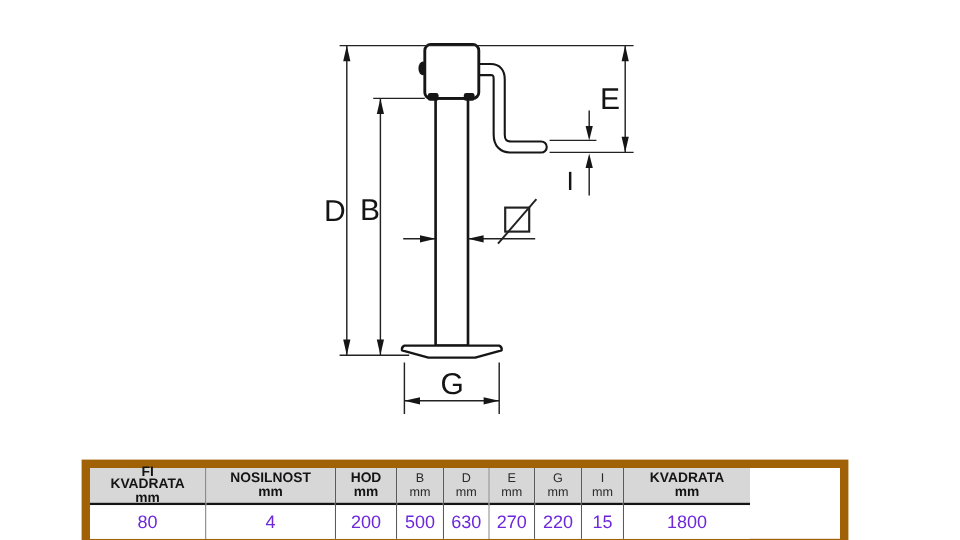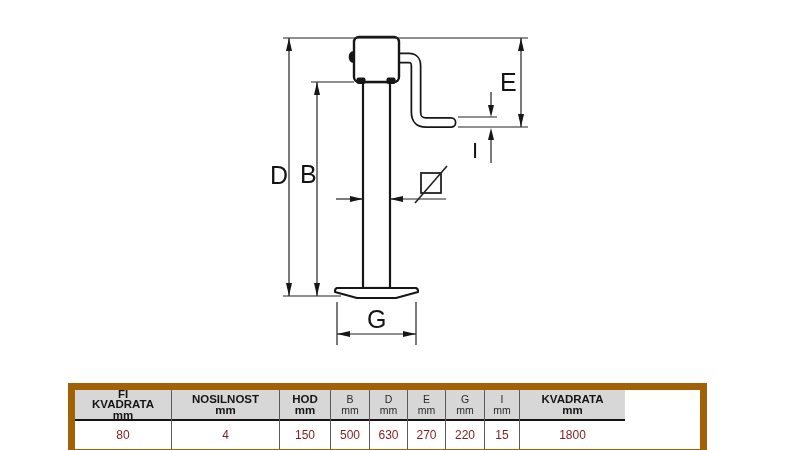--- a/index.html
+++ b/index.html
@@ -22,21 +22,21 @@
     height:29px;background:#d7d7d7;
     display:flex;align-items:center;justify-content:center;
     font-weight:bold;font-size:11.5px;line-height:10.5px;
     color:#141414;text-align:center;white-space:pre-line;
     border-bottom:2px solid #141414;box-sizing:content-box;
     letter-spacing:0px;
   }
   .th.small{font-weight:normal;font-size:10.5px;line-height:11px;color:#2a2a2a;}
   .td{
     height:28px;display:flex;align-items:center;justify-content:center;
-    font-size:12px;color:#7f1d1d;background:#fff;
+    font-size:15px;color:#6d28d9;background:#fff;
   }
 </style>
 </head>
 <body>
 
 <div class="stage">
 
   <svg width="800" height="383" viewBox="0 0 800 383">
 
     <rect x="363" y="82" width="27" height="206" fill="#ffffff" stroke="#161616" stroke-width="2.2"></rect>
@@ -118,21 +118,21 @@
       <div class="td">80</div>
     </div>
     <div class="col" style="width:108px">
       <div class="th"><span>NOSILNOST
 mm</span></div>
       <div class="td">4</div>
     </div>
     <div class="col" style="width:51px">
       <div class="th"><span>HOD
 mm</span></div>
-      <div class="td">150</div>
+      <div class="td">200</div>
     </div>
     <div class="col" style="width:39px">
       <div class="th small"><span>B
 mm</span></div>
       <div class="td">500</div>
     </div>
     <div class="col" style="width:38px">
       <div class="th small"><span>D
 mm</span></div>
       <div class="td">630</div>

